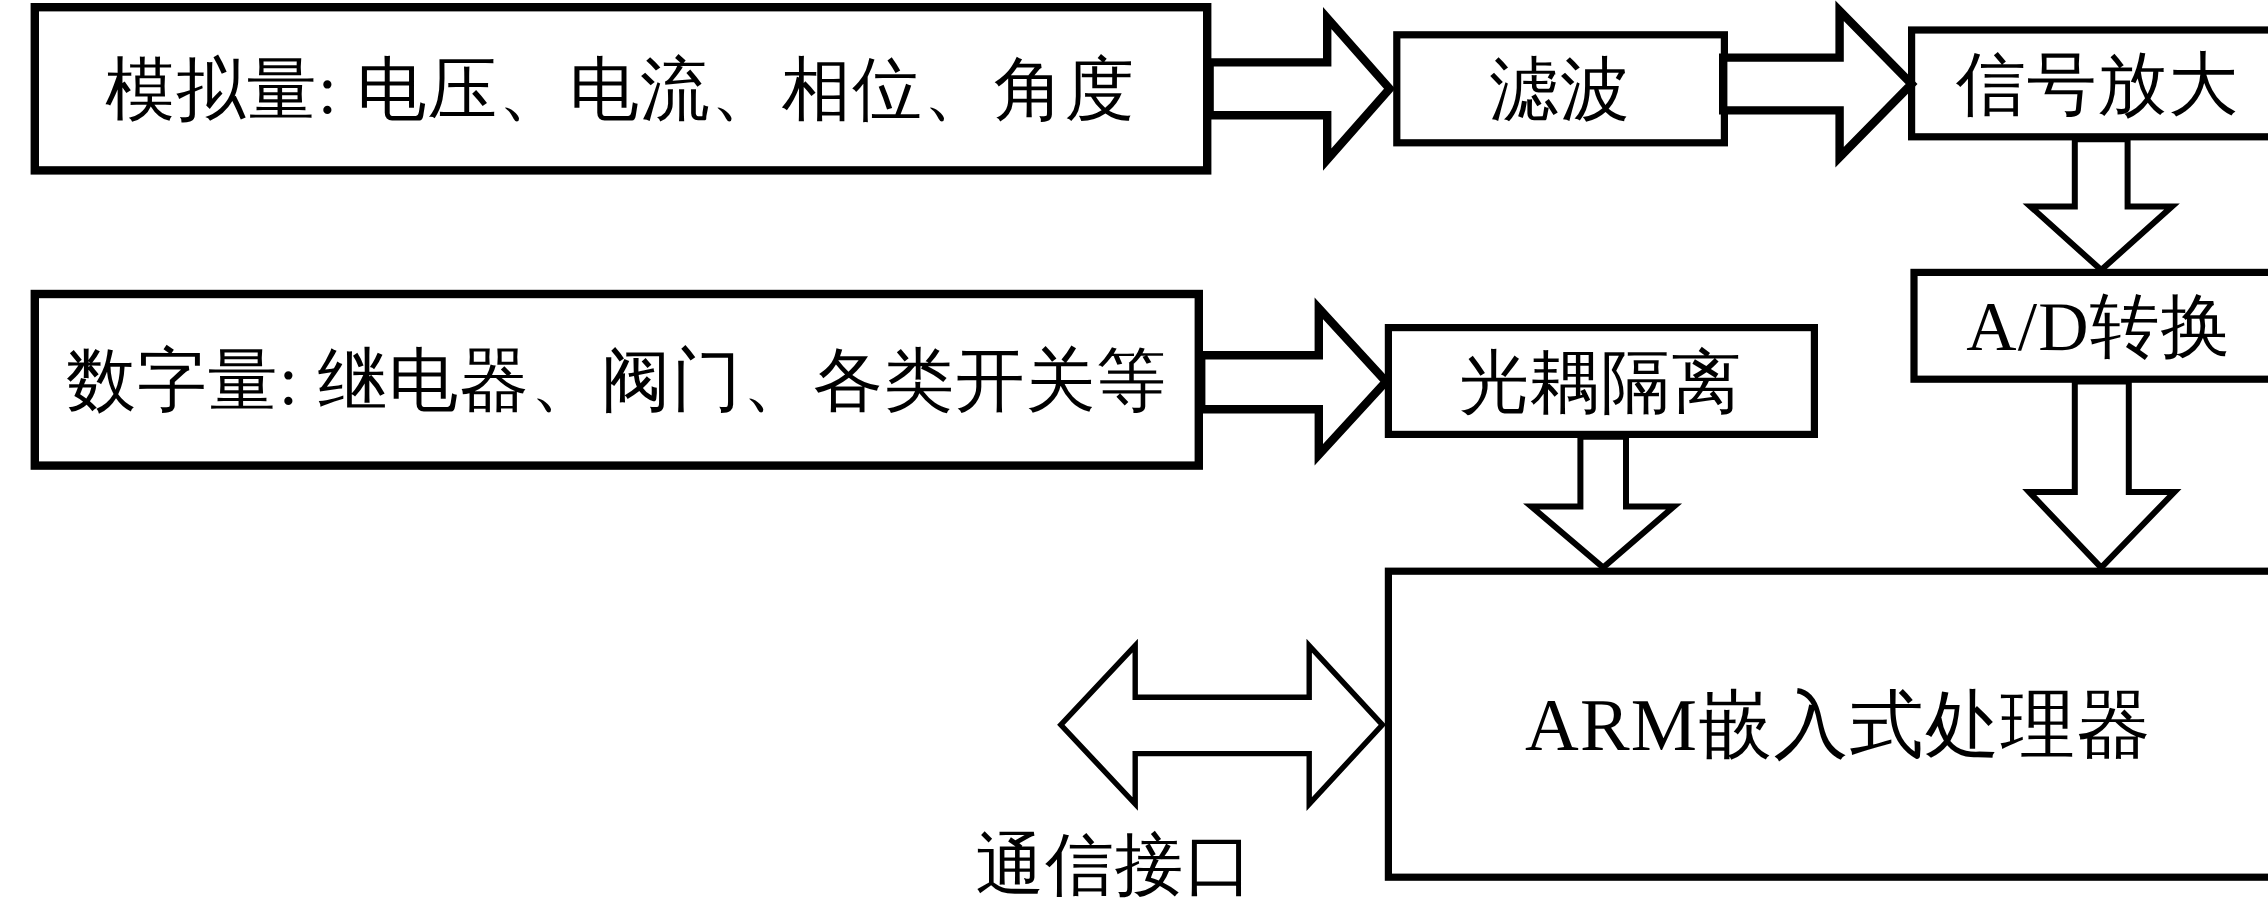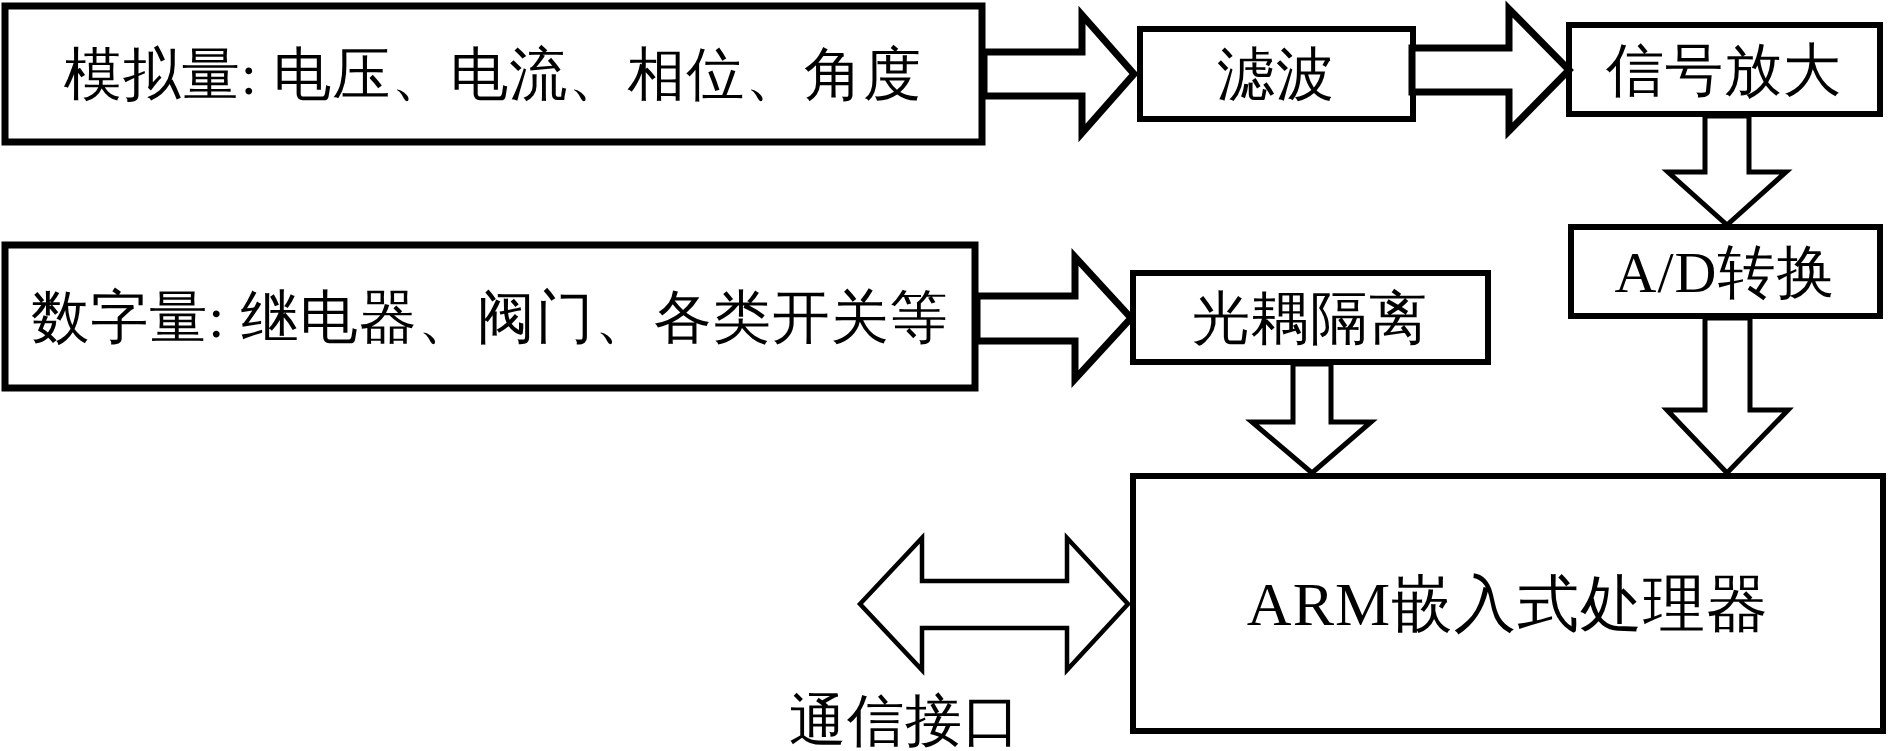--- a/index.html
+++ b/index.html
@@ -8,20 +8,21 @@
     background: #ffffff;
     width: 1890px;
     height: 751px;
     overflow: hidden;
   }
   .canvas {
     position: relative;
     width: 1560px;
     height: 751px;
     background: #ffffff;
+    padding-left: 24px;
   }
   svg {
     display: block;
   }
   text {
     font-family: "Liberation Serif", "DejaVu Serif", serif;
     fill: #000000;
   }
   .node-label { font-size: 58px; letter-spacing: 1px; }
   .node-label-big { font-size: 62px; letter-spacing: 1px; }

